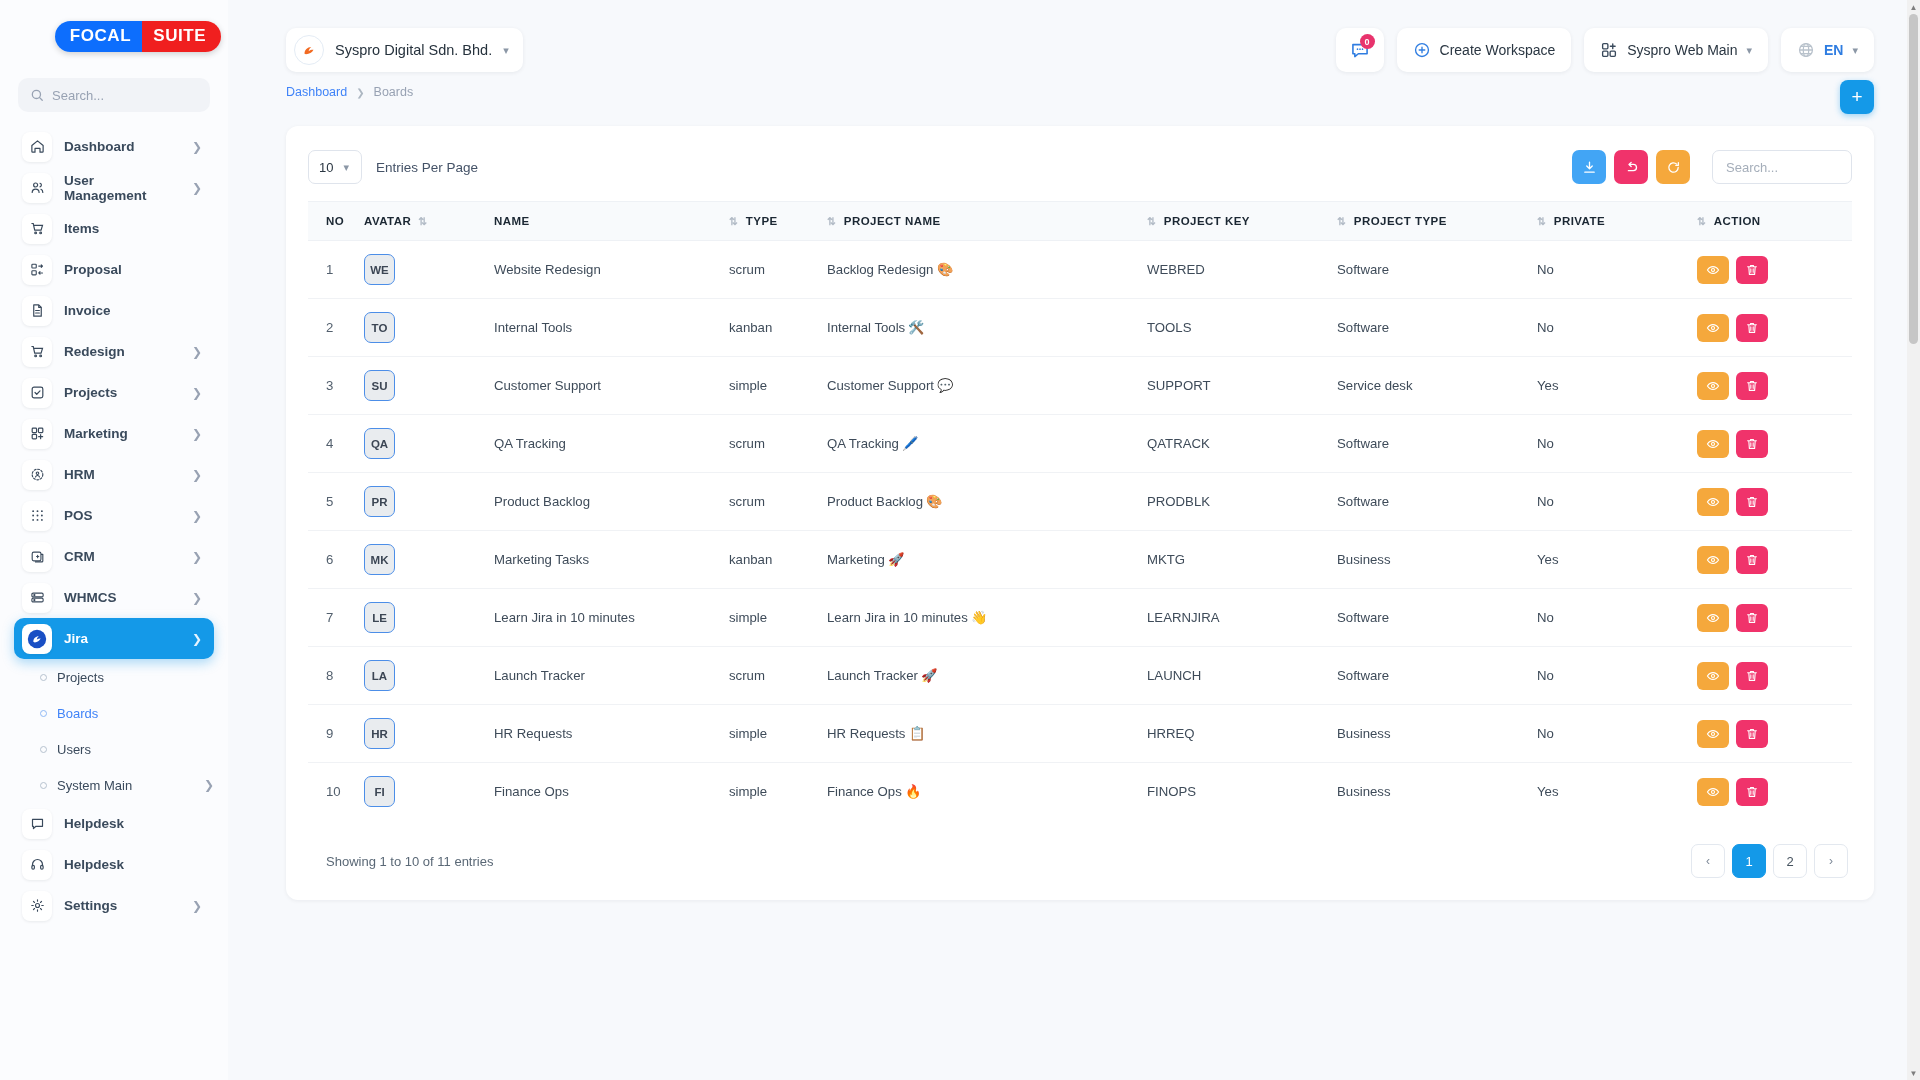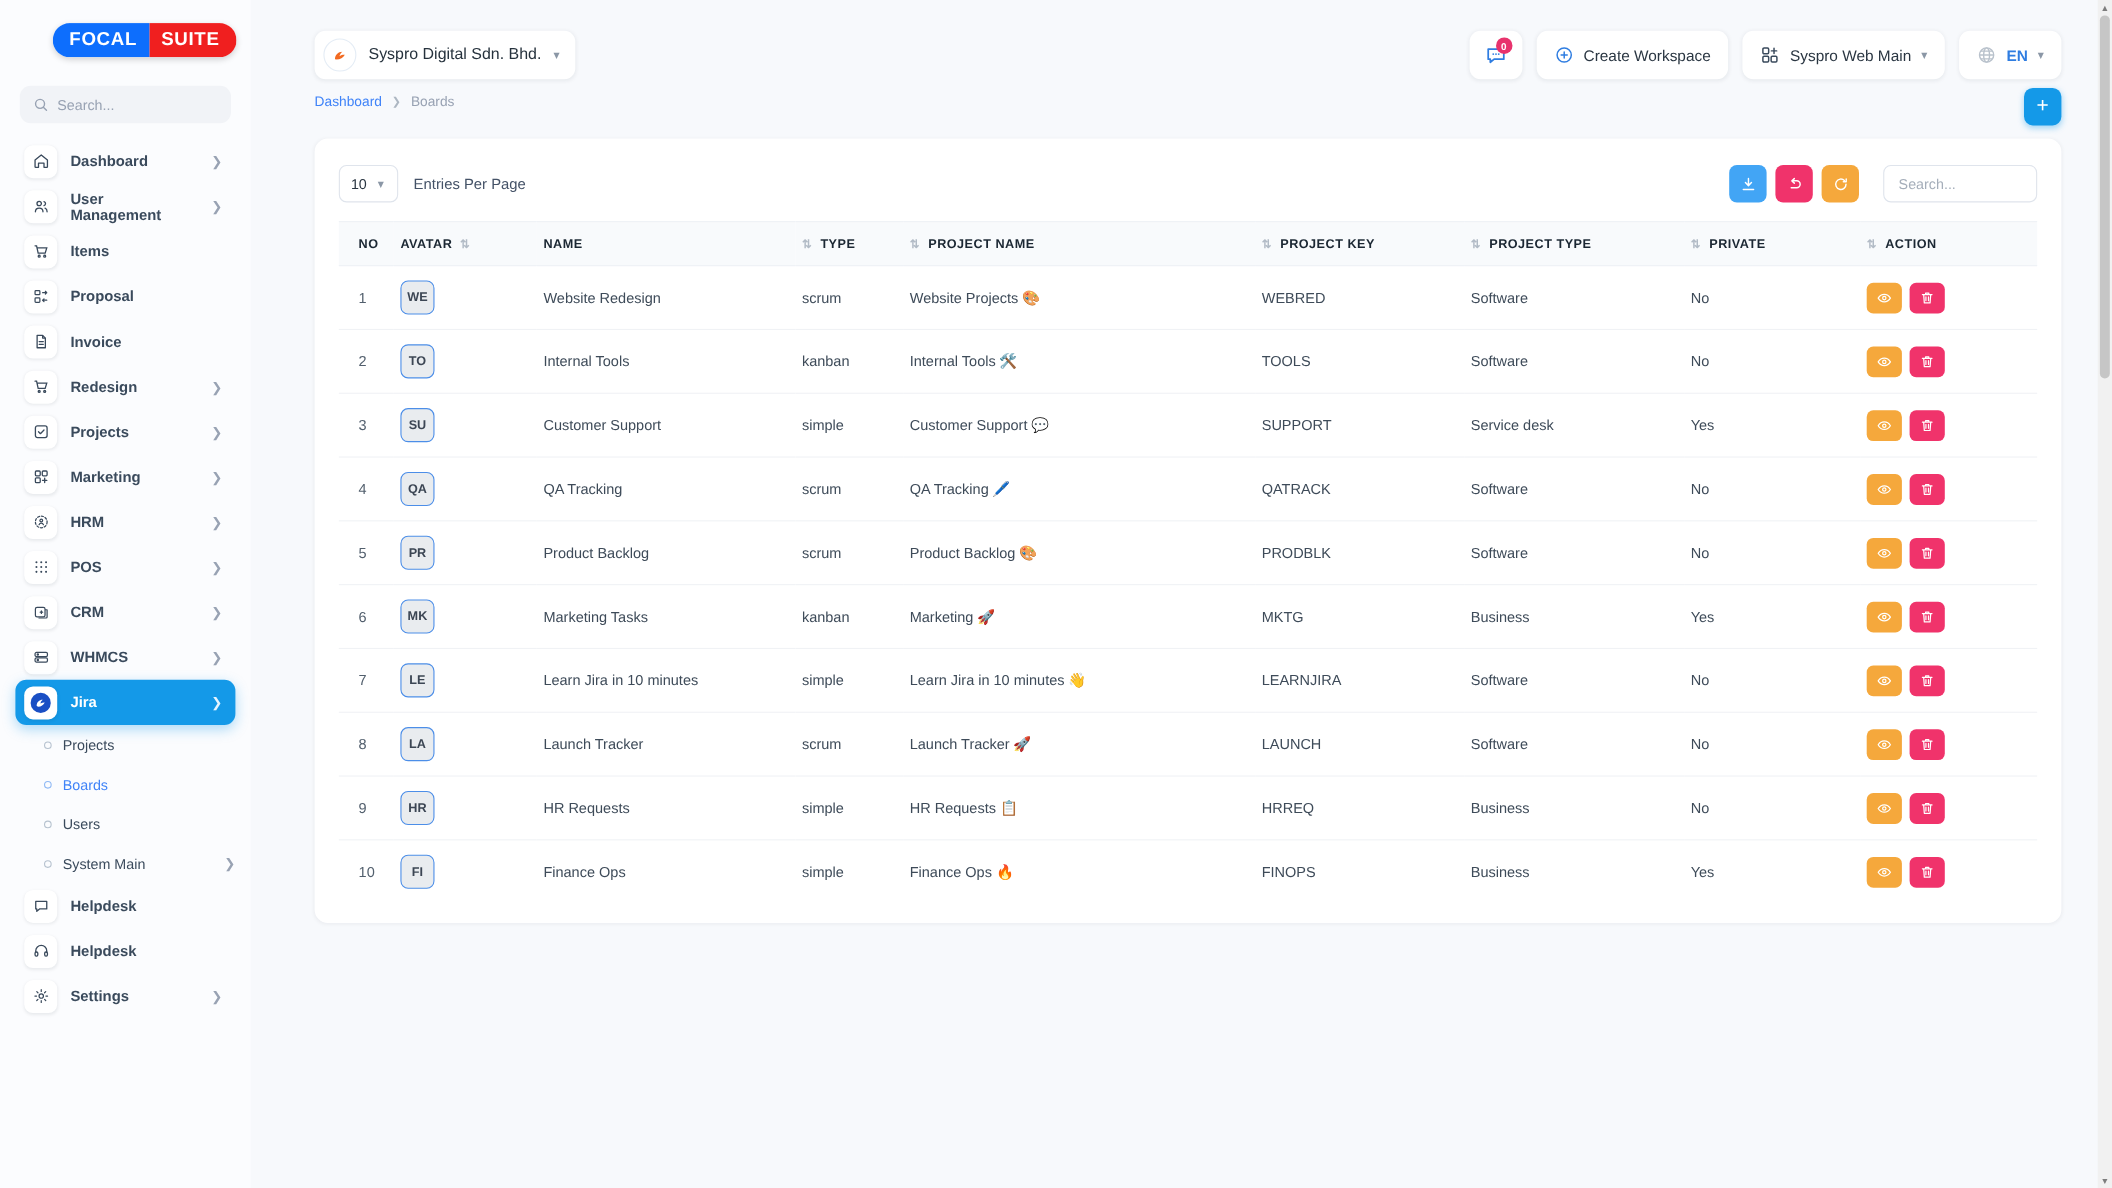--- a/index.html
+++ b/index.html
@@ -11,21 +11,21 @@
   }
   .app { display: flex; width: 1920px; height: 1080px; position: relative; }
 
   
   .sidebar {
     width: 228px; height: 1080px; flex: 0 0 228px;
     background: #fbfcfe;
     display: flex; flex-direction: column;
     position: relative; z-index: 5;
   }
-  .logo-wrap { height: 72px; display: flex; align-items: center; justify-content: flex-start; margin-left: 48px; }
+  .logo-wrap { height: 72px; display: flex; align-items: center; justify-content: center; margin-left: 48px; }
   .logo {
     display: inline-flex; border-radius: 20px; overflow: hidden;
     font-weight: 700; font-size: 17px; letter-spacing: 0.6px;
     box-shadow: 0 2px 6px rgba(0,0,0,.18);
   }
   .logo .l-blue { background: #0d6efd; color: #fff; padding: 5px 11px 6px 15px; }
   .logo .l-red  { background: #f01f1f; color: #fff; padding: 5px 15px 6px 11px; }
 
   .side-search {
     margin: 6px 18px 12px 18px; height: 34px;
@@ -603,21 +603,21 @@
           </tr>
         </thead>
         <tbody id="tbody">
             <tr>
               <td>1</td>
               <td>
                 <div class="avatar-box">WE</div>
               </td>
               <td>Website Redesign</td>
               <td>scrum</td>
-              <td>Website Projects 🎨</td>
+              <td>Backlog Redesign 🎨</td>
               <td>WEBRED</td>
               <td>Software</td>
               <td>No</td>
               <td>
                 <div class="act-cell">
                   <div class="act-btn act-view">
                     <svg width="14" height="14" viewBox="0 0 24 24" fill="none" stroke="#fff" stroke-width="1.9">
                       <path d="M2.5 12S6 6.2 12 6.2 21.5 12 21.5 12 18 17.8 12 17.8 2.5 12 2.5 12z"></path>
                       <circle cx="12" cy="12" r="2.6"></circle>
                     </svg>
@@ -869,20 +869,29 @@
                     <svg width="14" height="14" viewBox="0 0 24 24" fill="none" stroke="#fff" stroke-width="1.9" stroke-linecap="round" stroke-linejoin="round">
                       <path d="M4.5 6.5h15M9.5 6.5V4.2h5v2.3M6.5 6.5l1 13h9l1-13M10 10v6M14 10v6"></path>
                     </svg>
                   </div>
                 </div>
               </td>
             </tr>
           </tbody>
       </table>
 
+      <div class="tbl-foot">
+        <span class="showing">Showing 1 to 10 of 11 entries</span>
+        <div class="pager">
+          <div class="pg arrow">‹</div>
+          <div class="pg active">1</div>
+          <div class="pg">2</div>
+          <div class="pg arrow">›</div>
+        </div>
+      </div>
     </section>
   </div>
 
   <div class="scrollbar">
     <div class="arrow-up">▲</div>
     <div class="thumb"></div>
     <div class="arrow-dn">▼</div>
   </div>
 </div>
 

